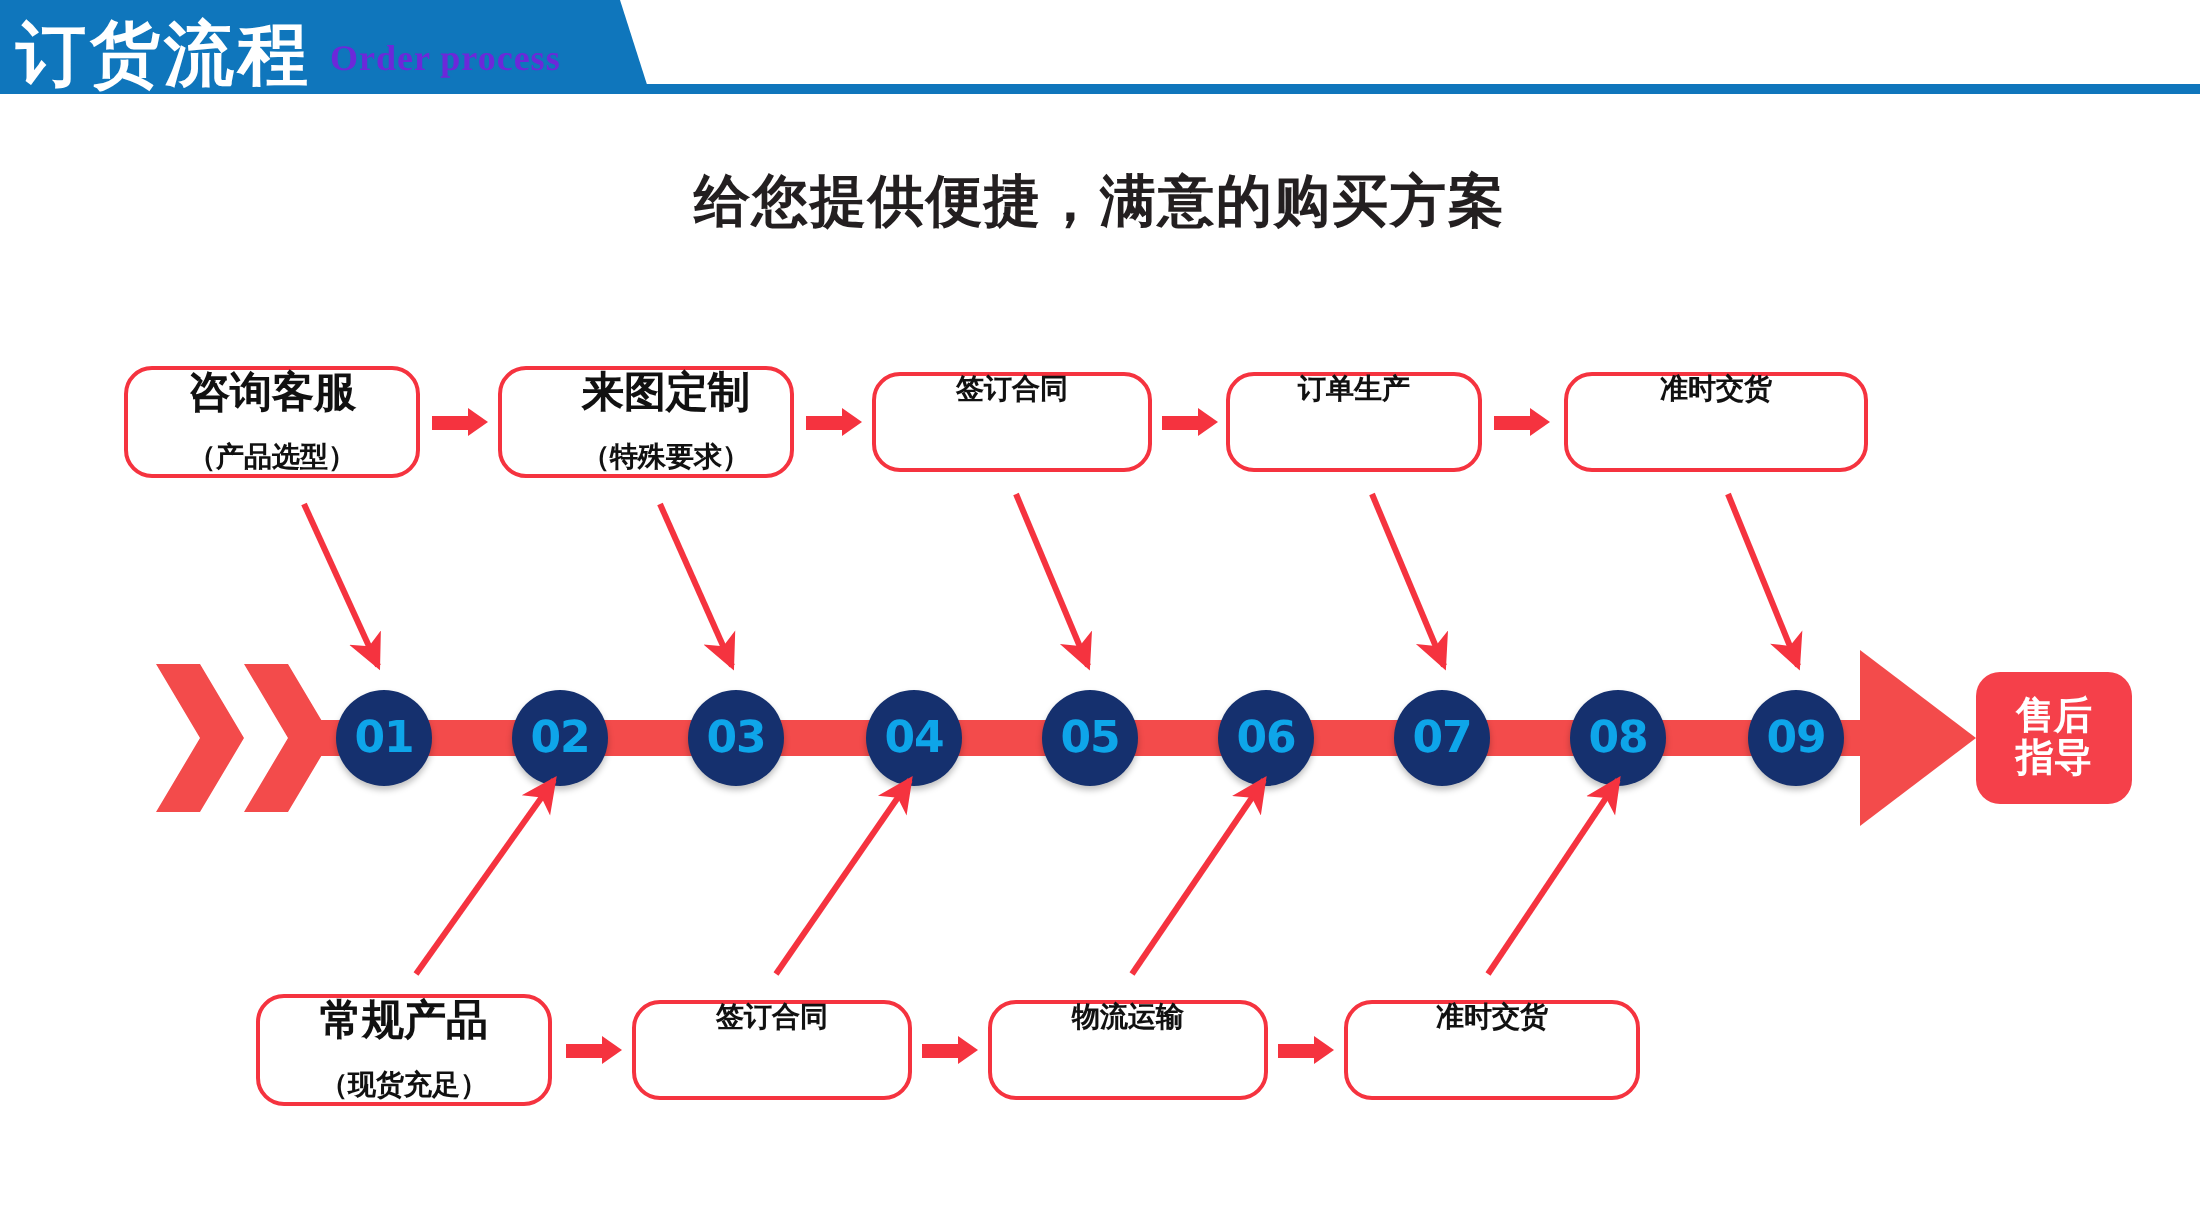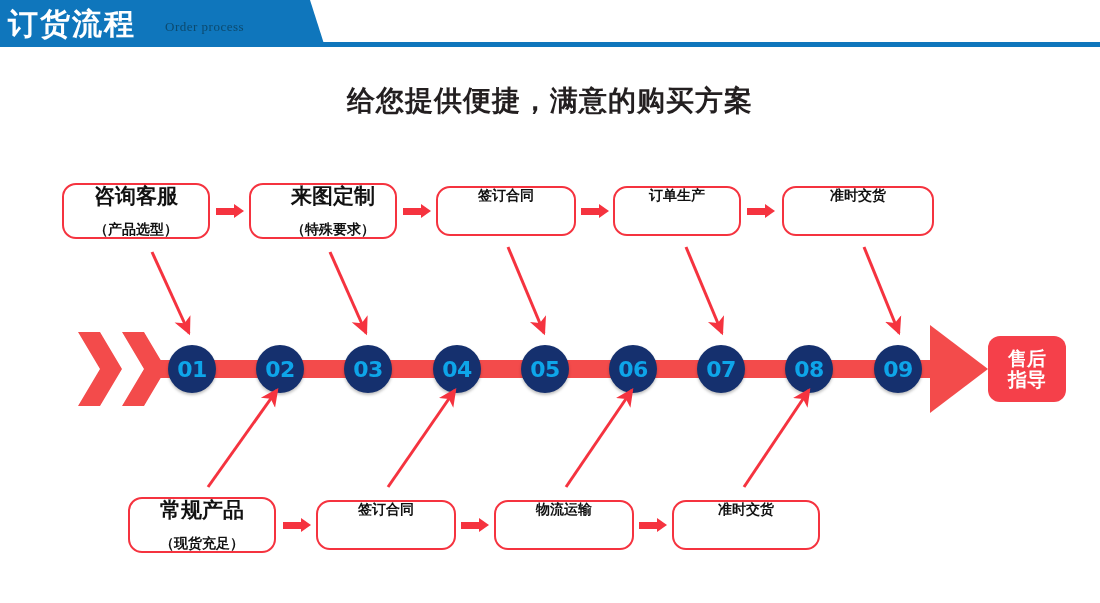--- a/index.html
+++ b/index.html
@@ -17,27 +17,27 @@
     position:absolute;left:0;top:42px;width:1100px;height:5px;
     background:#0f76bc;
   }
   .hdr-block{
     position:absolute;left:0;top:0;width:330px;height:47px;
     background:#0f76bc;
     clip-path:polygon(0 0, 310px 0, 325px 47px, 0 47px);
   }
   .hdr-cn{
     position:absolute;left:8px;top:4px;
-    font-size:30px;font-weight:700;color:#ffffff;
+    font-size:35px;font-weight:700;color:#ffffff;
     letter-spacing:2px;
     font-family:"DejaVu Sans","Liberation Sans",sans-serif;
   }
   .hdr-en{
     position:absolute;left:165px;top:19px;
-    font-size:13px;color:#0c4a6e;font-weight:400;
+    font-size:18px;color:#6d28d9;font-weight:700;
     letter-spacing:.5px;
     font-family:"Liberation Serif","DejaVu Serif",serif;
   }
 
   
   .subtitle{
     position:absolute;left:0;top:82px;width:1100px;
     text-align:center;
     font-size:28px;font-weight:700;color:#231f20;
     letter-spacing:1px;

